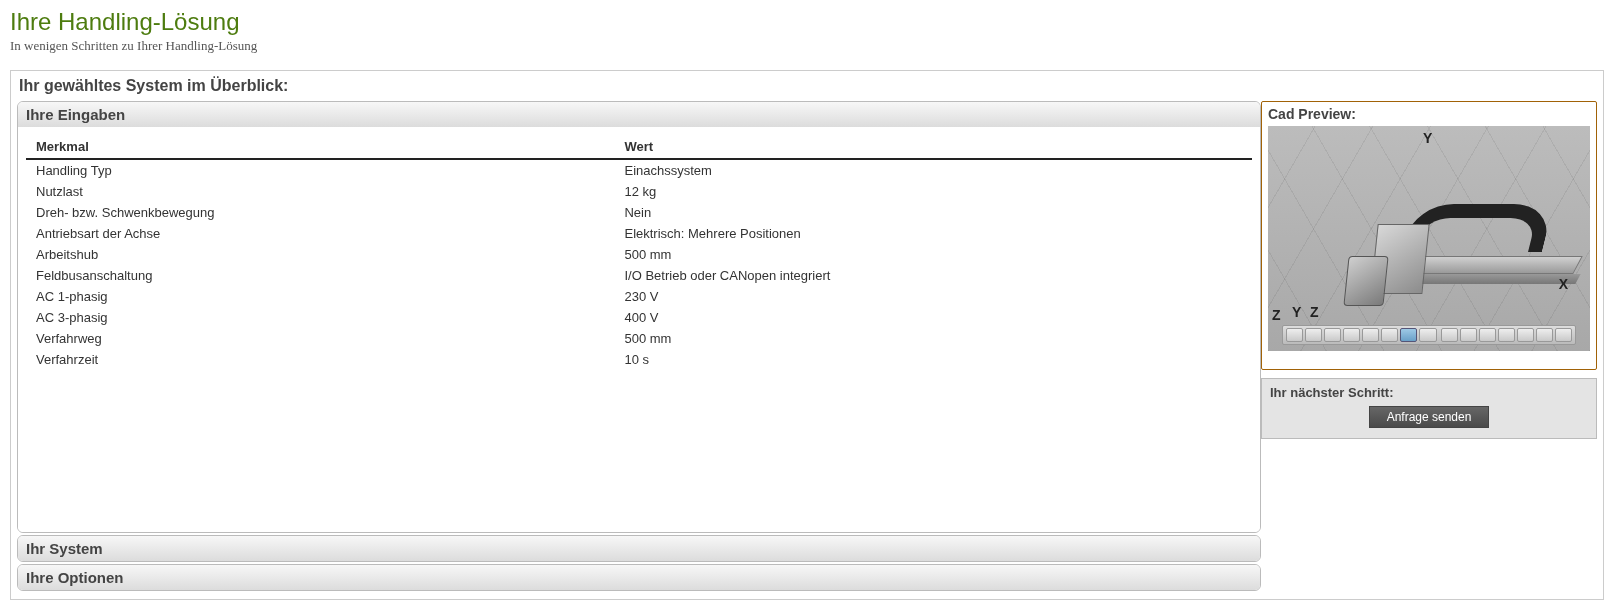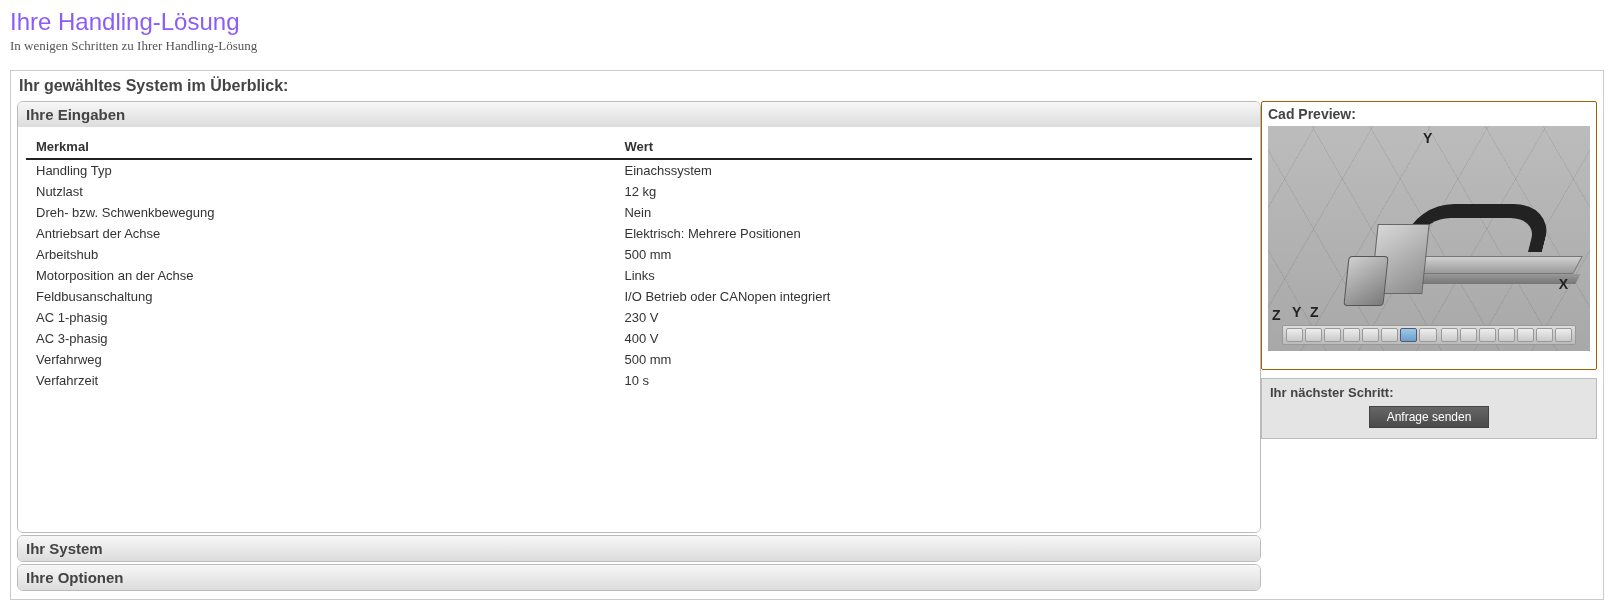--- a/index.html
+++ b/index.html
@@ -6,21 +6,21 @@
     body {
       font-family: Arial, Helvetica, sans-serif;
       font-size: 13px;
       color: #333;
       background: #fff;
       padding: 8px 10px;
     }
     .page-title {
       font-size: 24px;
       font-weight: normal;
-      color: #8b5cf6;
+      color: #4d7c0f;
       margin-bottom: 2px;
     }
     .page-subtitle {
       font-size: 13px;
       color: #555;
       margin-bottom: 16px;
       font-family: Liberation Serif, serif;
     }
     .main-frame {
       border: 1px solid #ccc;
@@ -252,24 +252,20 @@
                   <td>Dreh- bzw. Schwenkbewegung</td>
                   <td>Nein</td>
                 </tr>
                 <tr>
                   <td>Antriebsart der Achse</td>
                   <td>Elektrisch: Mehrere Positionen</td>
                 </tr>
                 <tr>
                   <td>Arbeitshub</td>
                   <td>500 mm</td>
-                </tr>
-                <tr>
-                  <td>Motorposition an der Achse</td>
-                  <td>Links</td>
                 </tr>
                 <tr>
                   <td>Feldbusanschaltung</td>
                   <td>I/O Betrieb oder CANopen integriert</td>
                 </tr>
                 <tr>
                   <td>AC 1-phasig</td>
                   <td>230 V</td>
                 </tr>
                 <tr>

